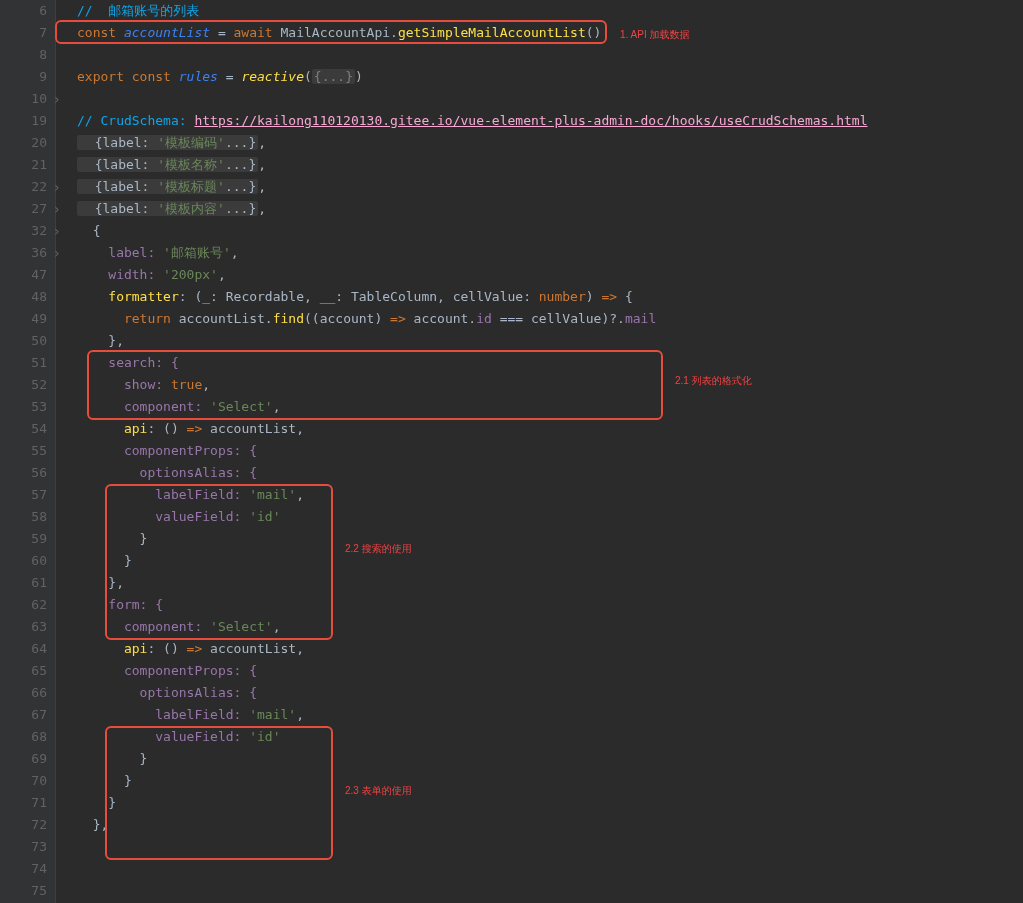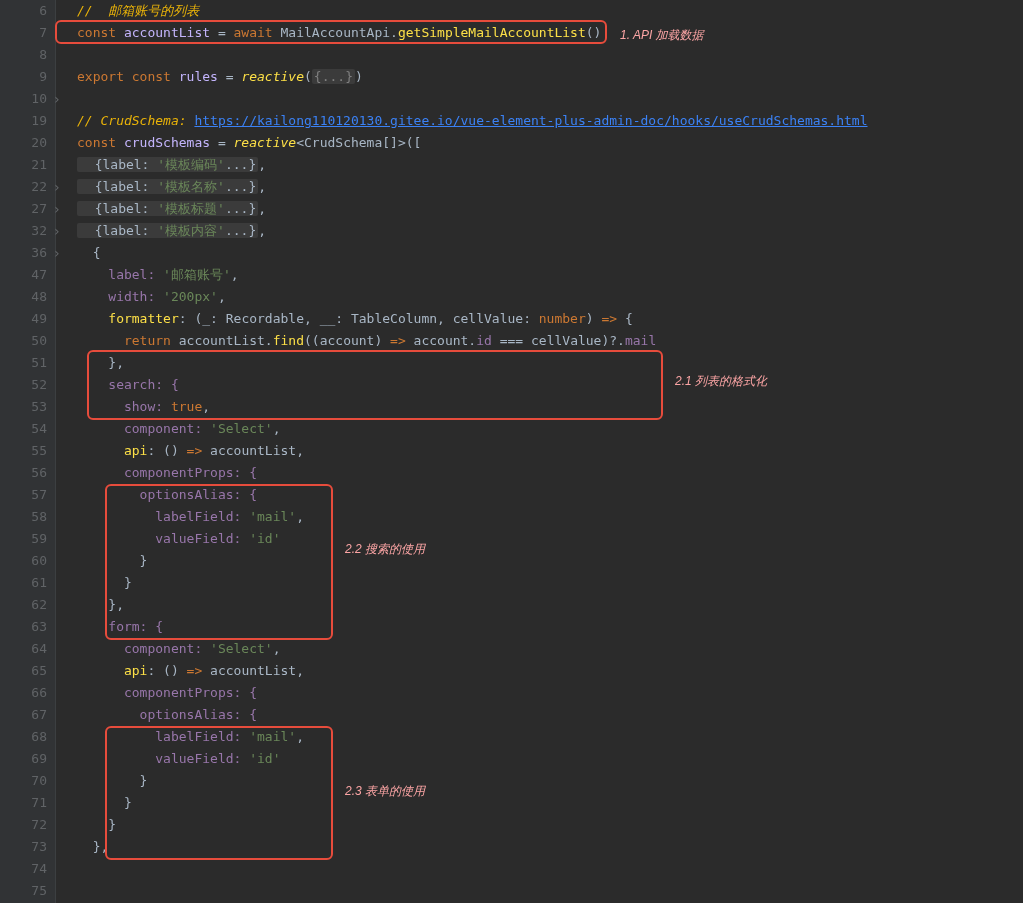--- a/index.html
+++ b/index.html
@@ -32,45 +32,44 @@
   font-size: 14px;
 }
 .gutter-sep {
   width: 20px;
   flex-shrink: 0;
   background: #2b2b2b;
   border-left: 1px solid #3c3f41;
 }
 .code { flex: 1; padding-left: 2px; position: relative; }
 .line { height: 22px; white-space: pre; position: relative; }
-.c-comment { color: #eab308; font-style: italic; }
-.c-comment-link { color: #3b82f6; text-decoration: underline; }
+.c-comment { color: #0ea5e9; }
+.c-comment-link { color: #f9a8d4; text-decoration: underline; }
 .c-keyword { color: #cc7832; font-weight: 500; }
 .c-prop { color: #9876aa; }
-.c-varital { color: #c4b5fd; }
+.c-varital { color: #3b82f6; font-style: italic; }
 .c-func { color: #fde047; }
 .c-string { color: #6a8759; }
 .c-type { color: #a9b7c6; }
 .c-punc { color: #a9b7c6; }
 .c-fold { color: #808080; background: #3b3b3b; padding: 0 2px; border-radius: 2px; }
 .c-arrow { color: #cc7832; }
 
 .redbox {
   position: absolute;
   border: 2px solid #e74c3c;
   border-radius: 6px;
   pointer-events: none;
 }
 .redlabel {
   position: absolute;
-  color: #fca5a5;
+  color: #ef4444;
   font-family: -apple-system, 'PingFang SC', sans-serif;
-  font-size: 12px;
+  font-size: 10px;
   pointer-events: none;
-  font-style: italic;
 }
 </style>
 </head>
 <body>
 
 <div class="editor">
   <div class="gutter" id="gutter">
       <div class="ln">6</div>
       <div class="ln">7</div>
       <div class="ln">8</div>
@@ -115,21 +114,20 @@
     </div>
   <div class="gutter-sep"></div>
   <div class="code">
 
     <div class="line"><span class="c-comment">//  邮箱账号的列表</span></div>
     <div class="line"><span class="c-keyword">const</span><span class="c-varital"> accountList</span><span class="c-punc"> = </span><span class="c-keyword">await</span><span class="c-punc"> MailAccountApi.</span><span class="c-func">getSimpleMailAccountList</span><span class="c-punc">()</span></div>
     <div class="line"></div>
     <div class="line"><span class="c-keyword">export const</span><span class="c-varital"> rules</span><span class="c-punc"> = </span><span class="c-func" style="font-style:italic">reactive</span><span class="c-punc">(</span><span class="c-fold">{...}</span><span class="c-punc">)</span></div>
     <div class="line"></div>
     <div class="line"><span class="c-comment">// CrudSchema: </span><span class="c-comment-link">https://kailong110120130.gitee.io/vue-element-plus-admin-doc/hooks/useCrudSchemas.html</span></div>
-    <div class="line"><span class="c-keyword">const</span><span class="c-varital"> crudSchemas</span><span class="c-punc"> = </span><span class="c-func" style="font-style:italic">reactive</span><span class="c-type">&lt;CrudSchema[]&gt;</span><span class="c-punc">([</span></div>
     <div class="line"><span class="c-fold"><span class="c-punc">  {label: </span><span class="c-string">'模板编码'</span><span class="c-punc">...}</span></span><span class="c-punc">,</span></div>
     <div class="line"><span class="c-fold"><span class="c-punc">  {label: </span><span class="c-string">'模板名称'</span><span class="c-punc">...}</span></span><span class="c-punc">,</span></div>
     <div class="line"><span class="c-fold"><span class="c-punc">  {label: </span><span class="c-string">'模板标题'</span><span class="c-punc">...}</span></span><span class="c-punc">,</span></div>
     <div class="line"><span class="c-fold"><span class="c-punc">  {label: </span><span class="c-string">'模板内容'</span><span class="c-punc">...}</span></span><span class="c-punc">,</span></div>
     <div class="line"><span class="c-punc">  {</span></div>
     <div class="line"><span class="c-prop">    label: </span><span class="c-string">'邮箱账号'</span><span class="c-punc">,</span></div>
     <div class="line"><span class="c-prop">    width: </span><span class="c-string">'200px'</span><span class="c-punc">,</span></div>
     <div class="line"><span class="c-punc">    </span><span class="c-func">formatter</span><span class="c-punc">: (_: Recordable, __: TableColumn, cellValue: </span><span class="c-keyword">number</span><span class="c-punc">) </span><span class="c-arrow">=&gt;</span><span class="c-punc"> {</span></div>
     <div class="line"><span class="c-punc">      </span><span class="c-keyword">return</span><span class="c-punc"> accountList.</span><span class="c-func">find</span><span class="c-punc">((account) </span><span class="c-arrow">=&gt;</span><span class="c-punc"> account.</span><span class="c-prop">id</span><span class="c-punc"> === cellValue)?.</span><span class="c-prop">mail</span></div>
     <div class="line"><span class="c-punc">    },</span></div>

